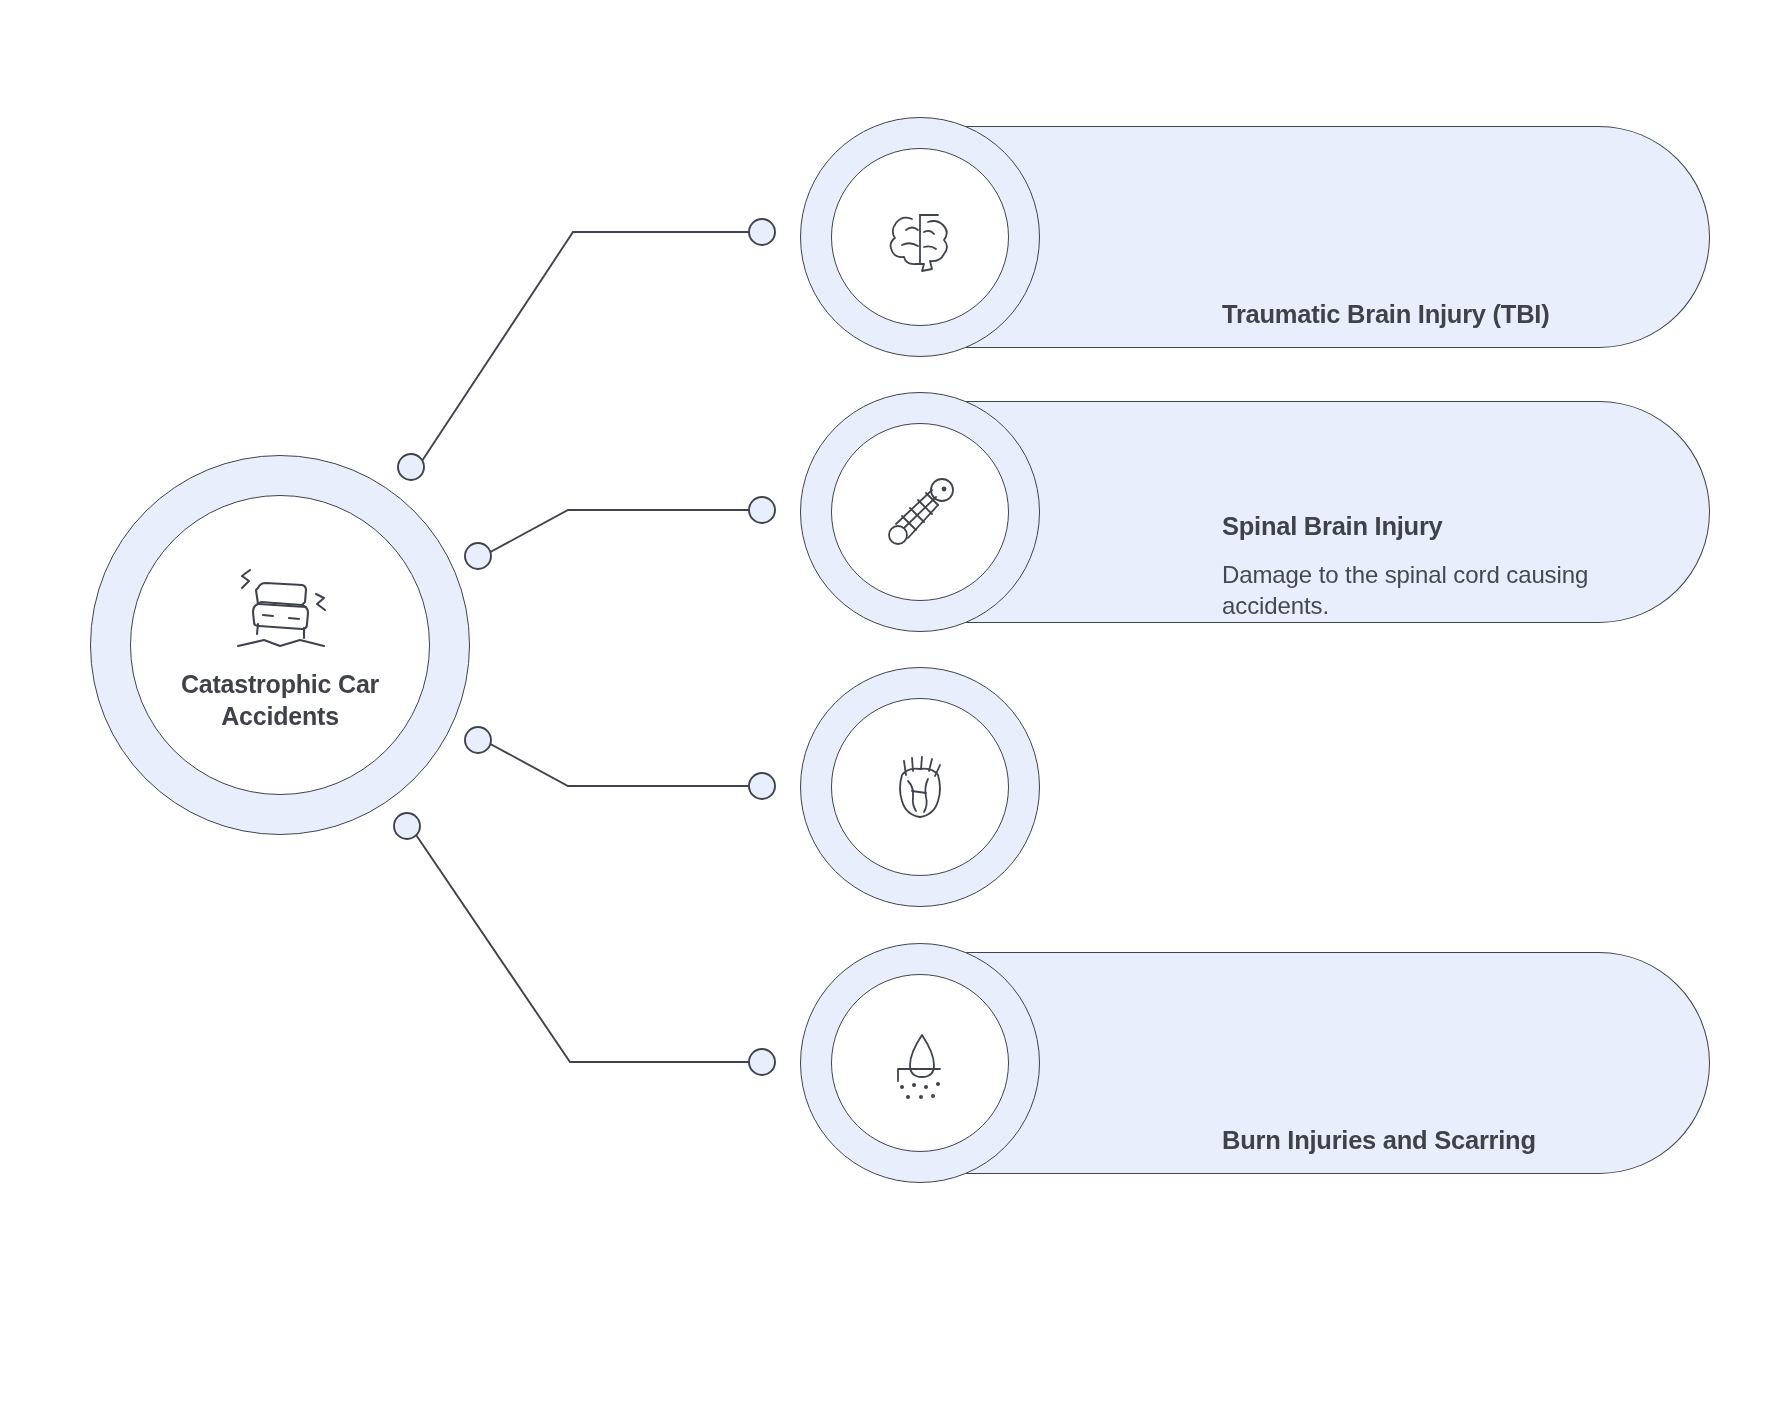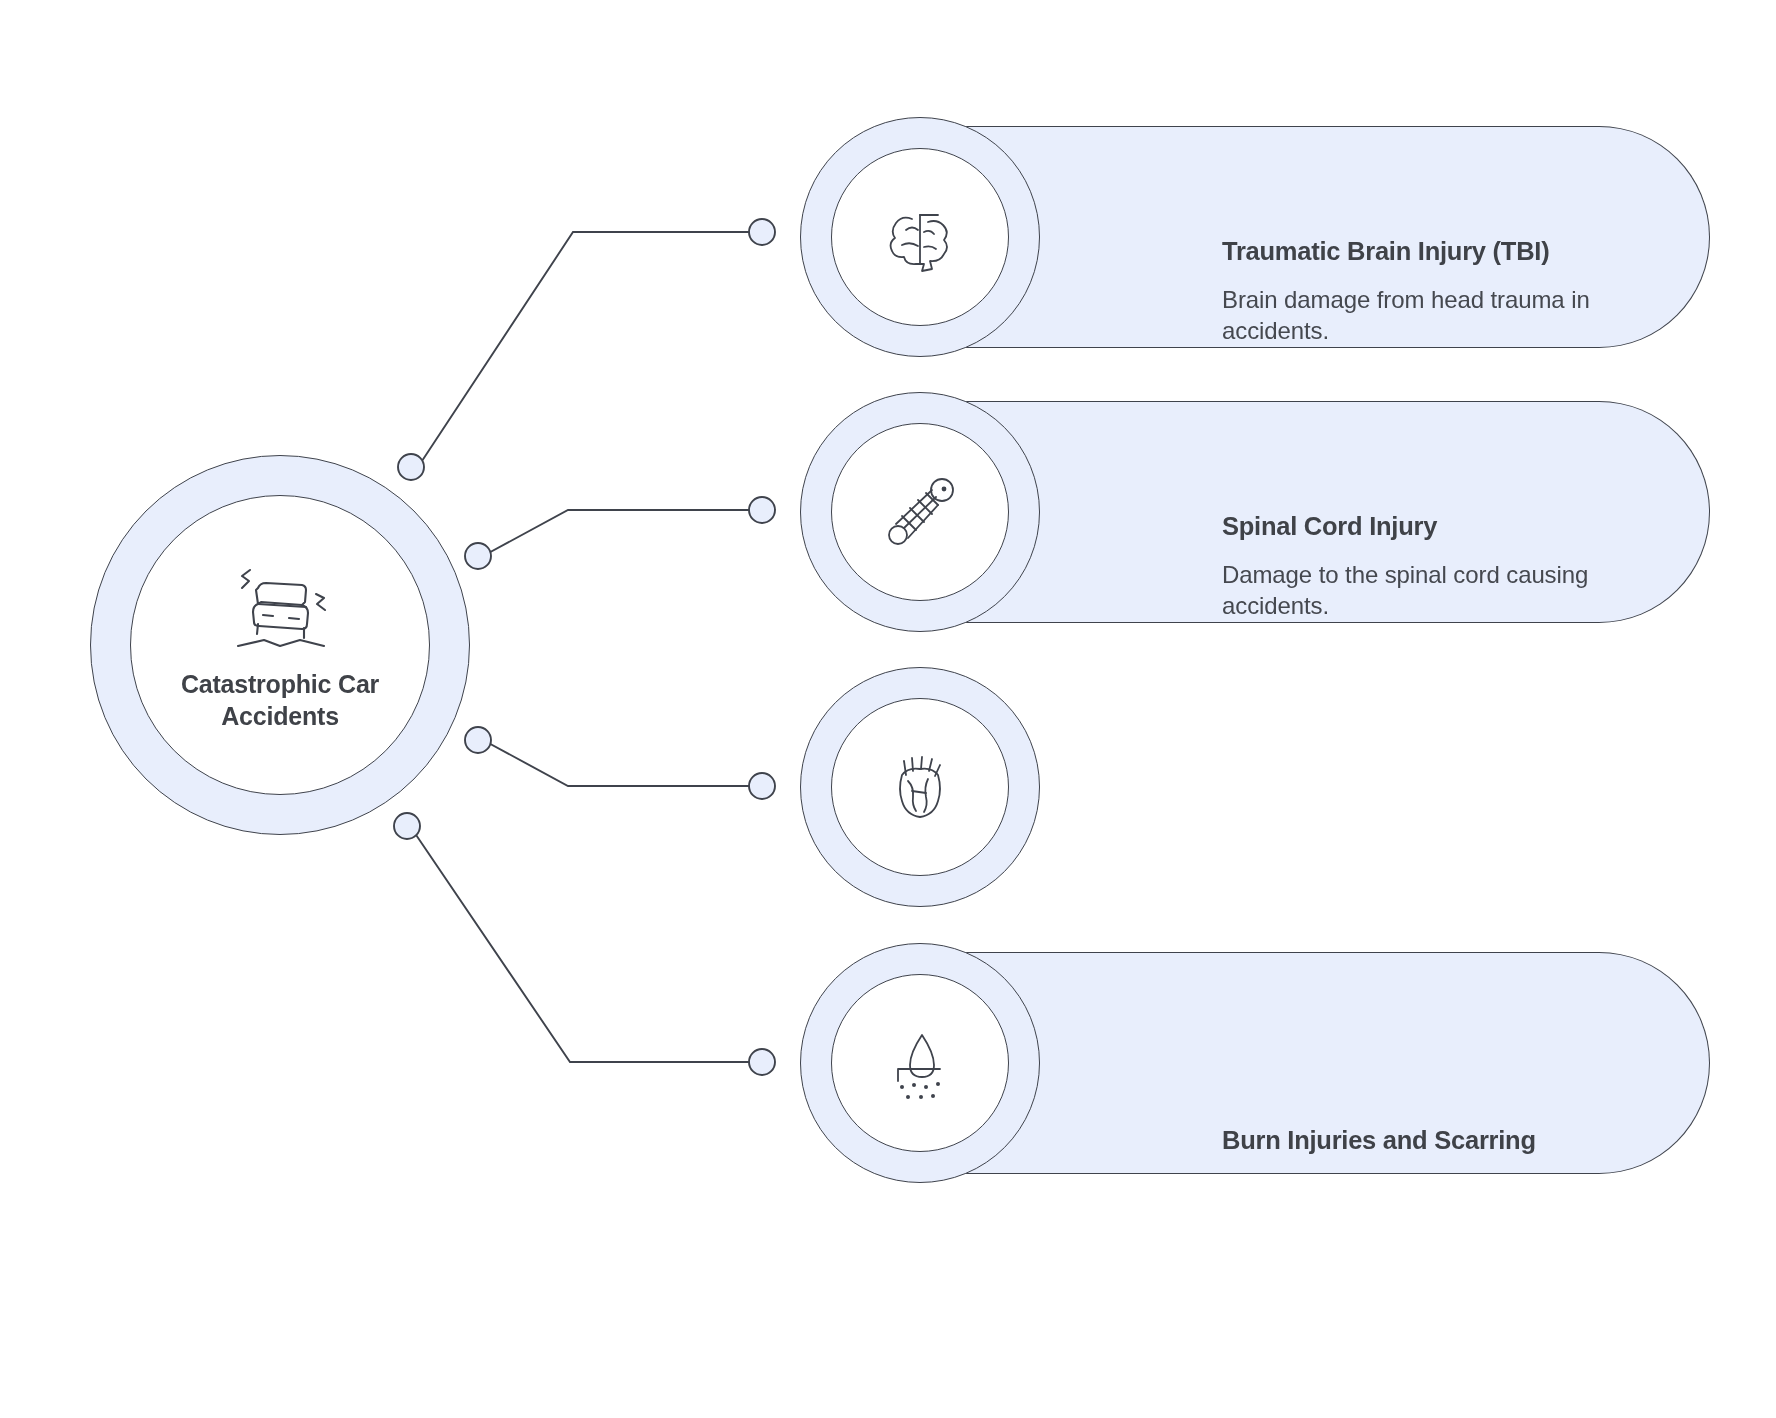--- a/index.html
+++ b/index.html
@@ -185,40 +185,39 @@
         <path class="ink" d="M100 36 L108 40 L101 46 L109 52"></path>
         <path class="ink" d="M22 88 L48 82 L64 88 L84 82 L108 88"></path>
       </svg>
       <div class="hub-label">Catastrophic Car Accidents</div>
     </div>
   </div>
 
   <div class="row r0">
     <div class="card">
       <div class="card-title">Traumatic Brain Injury (TBI)</div>
-      <div class="card-desc">Brain damage from head trauma in accidents.</div>
     </div>
     <div class="disc">
       <div class="disc-inner">
         <svg width="104" height="104" viewBox="0 0 104 104">
           <path class="ink-thin" d="M44 34 Q34 30 28 38 Q22 46 27 53 Q20 58 24 66 Q27 73 36 72 Q38 80 48 79 L56 79 L54 86 L64 84 L62 76 Q72 77 76 69 Q82 62 76 55 Q82 47 75 40 Q69 34 60 37"></path>
           <path class="ink-thin" d="M52 30 L52 79"></path>
           <path class="ink-thin" d="M52 30 L70 30"></path>
           <path class="ink-thin" d="M38 45 Q44 40 50 45"></path>
           <path class="ink-thin" d="M56 47 Q62 44 66 49"></path>
           <path class="ink-thin" d="M34 60 Q42 56 50 61"></path>
           <path class="ink-thin" d="M56 62 Q63 60 68 64"></path>
         </svg>
       </div>
     </div>
   </div>
 
   <div class="row r1">
     <div class="card">
-      <div class="card-title">Spinal Cord Injury</div>
+      <div class="card-title">Spinal Brain Injury</div>
       <div class="card-desc">Damage to the spinal cord causing accidents.</div>
     </div>
     <div class="disc">
       <div class="disc-inner">
         <svg width="104" height="104" viewBox="0 0 104 104">
           <circle class="ink-thin" cx="74" cy="30" r="11"></circle>
           <circle class="ink-dot" cx="76" cy="29" r="2.4"></circle>
           <circle class="ink-thin" cx="30" cy="75" r="9"></circle>
           <path class="ink-thin" d="M36 68 L68 37"></path>
           <path class="ink-thin" d="M28 64 L64 30"></path>

